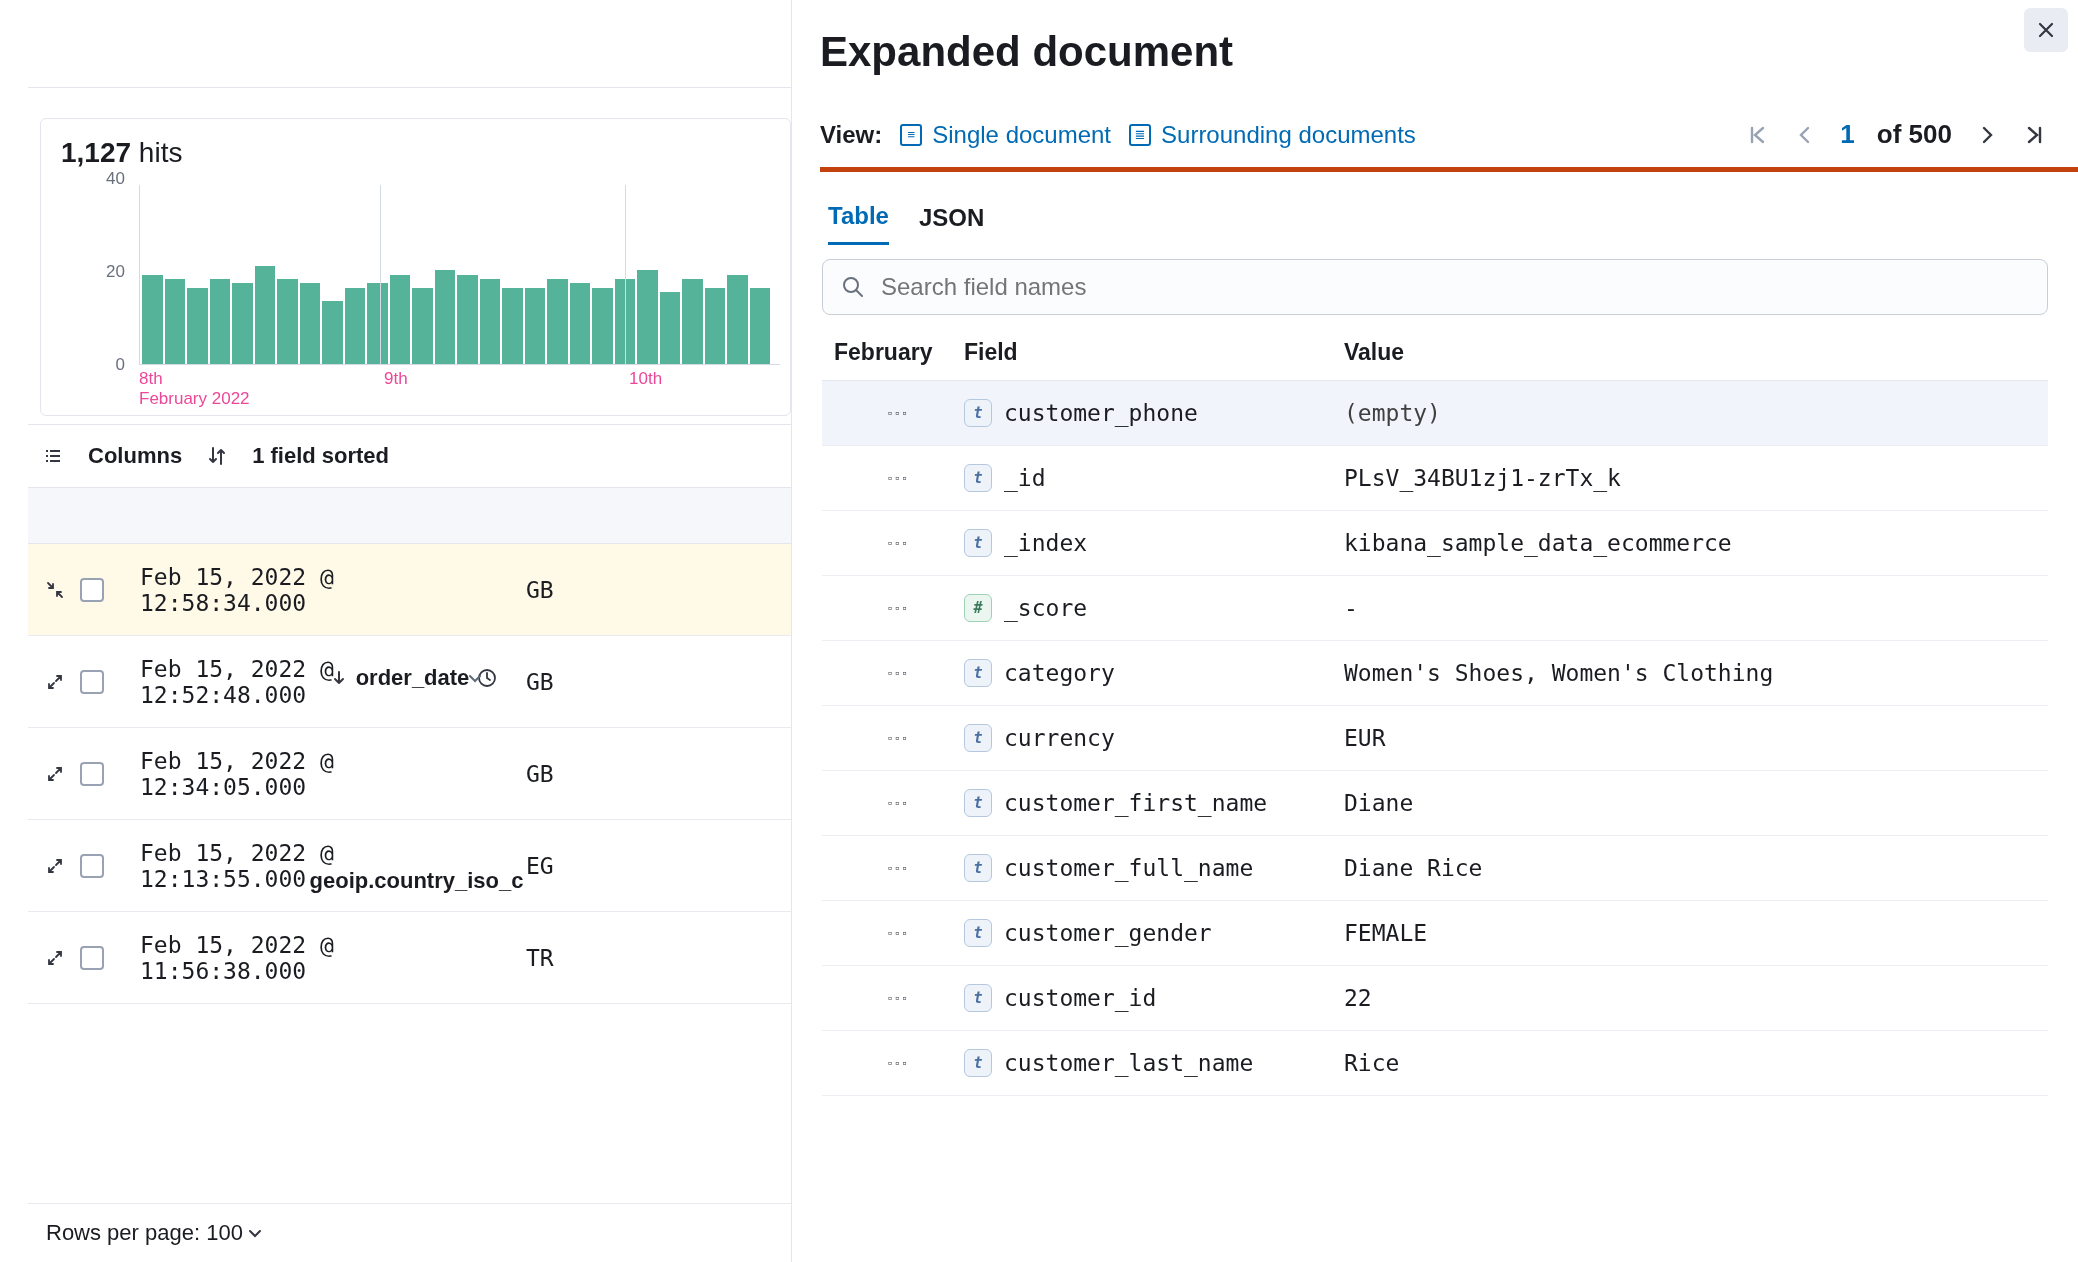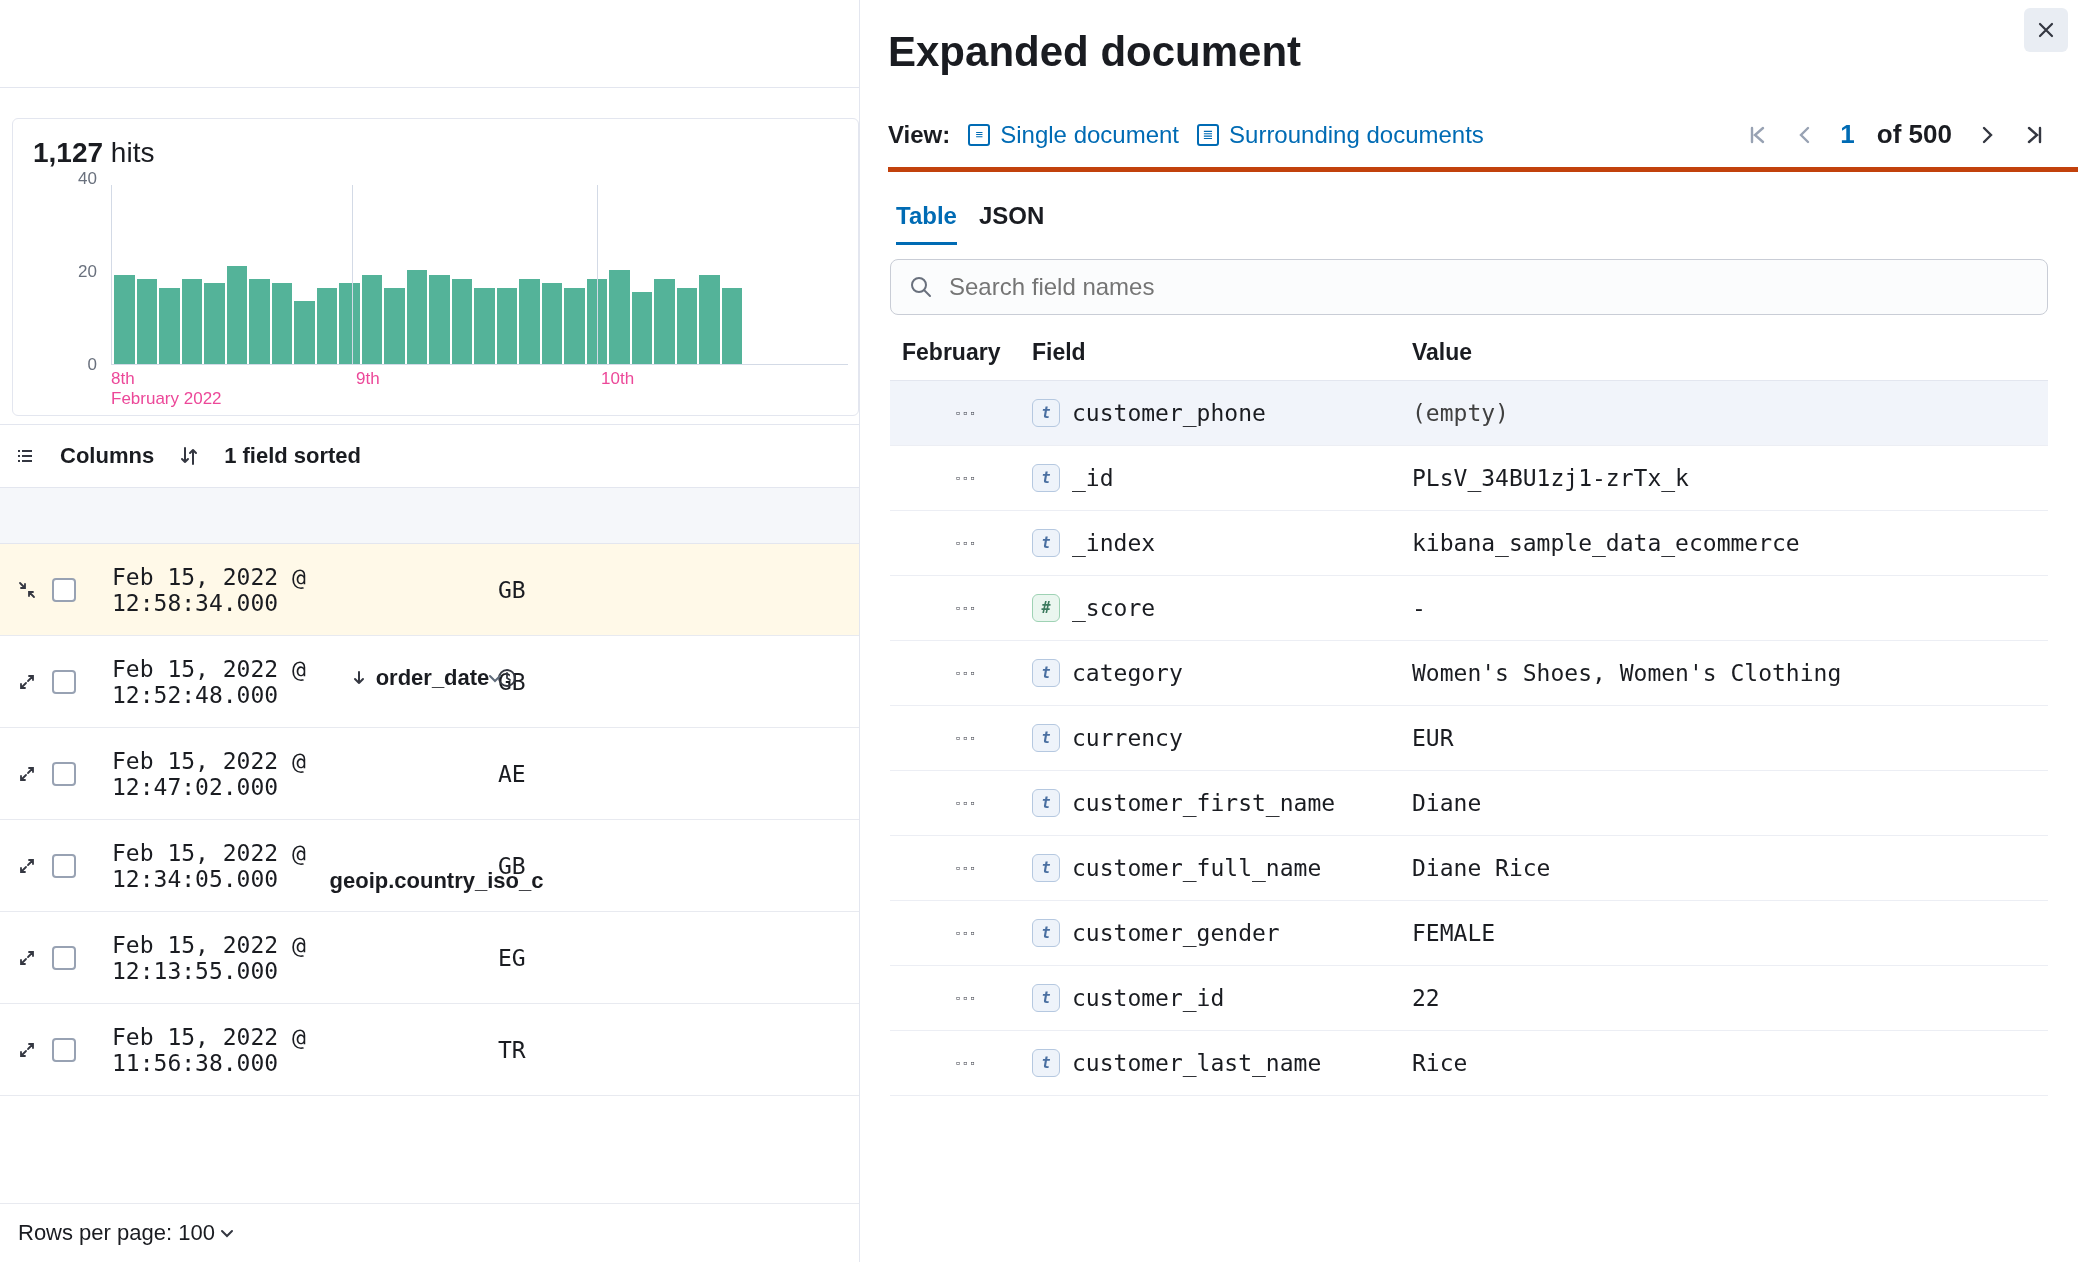--- a/index.html
+++ b/index.html
@@ -1,25 +1,26 @@
 <!DOCTYPE html>
 <html><head>
 <meta charset="utf-8">
 <style>
   * { box-sizing: border-box; margin: 0; padding: 0; }
   html, body { width: 2078px; height: 1262px; font-family: -apple-system, BlinkMacSystemFont, "Segoe UI", Helvetica, Arial, sans-serif; color: #1a1c21; background: #fff; overflow: hidden; }
   .root { display: flex; width: 100%; height: 100%; }
 
   
   .left {
-    width: 860px;
+    width: 792px;
     border-right: 1px solid #e3e6ef;
     display: flex;
     flex-direction: column;
     padding-top: 18px;
+    padding-left: 28px;
   }
   .left-top-strip {
     height: 70px;
     border-bottom: 1px solid #e3e6ef;
   }
   .hits-card {
     margin: 30px 0 0 12px;
     border: 1px solid #e3e6ef;
     border-radius: 6px;
     padding: 18px 10px 6px 20px;
@@ -115,21 +116,21 @@
   .view-left { display:flex; align-items:center; gap: 18px; font-size: 24px; }
   .view-left b { font-weight: 800; }
   .doc-link { color:#006bb4; display:inline-flex; align-items:center; gap:10px; font-weight:500; }
   .doc-ic { width:22px; height:22px; border:2px solid #006bb4; border-radius:3px; display:inline-flex; align-items:center; justify-content:center; font-size:13px; color:#006bb4;}
   .pager { display:flex; align-items:center; gap: 22px; font-size: 26px; color:#98a2b3; }
   .pager .active-num { color:#006bb4; font-weight:700; }
   .pager .of-total { color:#1a1c21; font-weight:600; }
   .pager-btn { width:26px; height:26px; display:inline-flex; align-items:center; justify-content:center; }
 
   .tabs {
-    display:flex; gap: 22px; padding: 30px 0 0 8px; font-size: 24px; font-weight:700;
+    display:flex; gap: 30px; padding: 30px 0 0 8px; font-size: 24px; font-weight:700;align-items:center;
   }
   .tab { padding-bottom: 12px; color:#1a1c21; cursor:pointer; }
   .tab.active { color:#006bb4; border-bottom: 3px solid #006bb4; }
 
   .search-f {
     margin: 14px 30px 0 2px;
     border:1px solid #c9cdd6; border-radius:8px; background:#fbfcfd;
     height: 56px; display:flex; align-items:center; gap:16px; padding:0 18px;
     font-size: 24px; color:#69707d;
   }
@@ -292,59 +293,46 @@
         <div class="grid-row">
           <div class="row-actions">
             <span class="expand-ic">
               <svg width="20" height="20" viewBox="0 0 20 20">
                 <path d="M4 12v4h4M16 8V4h-4M8 16l-5 5M12 4l5-5" opacity="0"></path>
                 <path d="M4 12v4h4M4 16l5-5M16 8V4h-4M16 4l-5 5" stroke="#343741" stroke-width="1.8" fill="none" stroke-linecap="round"></path>
               </svg>
             </span>
             <span class="chk"></span>
           </div>
-          <div class="row-date">Feb 15, 2022 @ 12:47:02.000</div>
-          <div class="row-geo">AE</div>
+          <div class="row-date">Feb 15, 2022 @ 12:34:05.000</div>
+          <div class="row-geo">GB</div>
         </div>
         <div class="grid-row">
           <div class="row-actions">
             <span class="expand-ic">
               <svg width="20" height="20" viewBox="0 0 20 20">
                 <path d="M4 12v4h4M16 8V4h-4M8 16l-5 5M12 4l5-5" opacity="0"></path>
                 <path d="M4 12v4h4M4 16l5-5M16 8V4h-4M16 4l-5 5" stroke="#343741" stroke-width="1.8" fill="none" stroke-linecap="round"></path>
               </svg>
             </span>
             <span class="chk"></span>
           </div>
-          <div class="row-date">Feb 15, 2022 @ 12:34:05.000</div>
-          <div class="row-geo">GB</div>
+          <div class="row-date">Feb 15, 2022 @ 12:13:55.000</div>
+          <div class="row-geo">EG</div>
         </div>
         <div class="grid-row">
           <div class="row-actions">
             <span class="expand-ic">
               <svg width="20" height="20" viewBox="0 0 20 20">
                 <path d="M4 12v4h4M16 8V4h-4M8 16l-5 5M12 4l5-5" opacity="0"></path>
                 <path d="M4 12v4h4M4 16l5-5M16 8V4h-4M16 4l-5 5" stroke="#343741" stroke-width="1.8" fill="none" stroke-linecap="round"></path>
               </svg>
             </span>
             <span class="chk"></span>
           </div>
-          <div class="row-date">Feb 15, 2022 @ 12:13:55.000</div>
-          <div class="row-geo">EG</div>
-        </div>
-        <div class="grid-row">
-          <div class="row-actions">
-            <span class="expand-ic">
-              <svg width="20" height="20" viewBox="0 0 20 20">
-                <path d="M4 12v4h4M16 8V4h-4M8 16l-5 5M12 4l5-5" opacity="0"></path>
-                <path d="M4 12v4h4M4 16l5-5M16 8V4h-4M16 4l-5 5" stroke="#343741" stroke-width="1.8" fill="none" stroke-linecap="round"></path>
-              </svg>
-            </span>
-            <span class="chk"></span>
-          </div>
           <div class="row-date">Feb 15, 2022 @ 11:56:38.000</div>
           <div class="row-geo">TR</div>
         </div>
       </div>
 
     <div class="rows-per-page">
       <span>Rows per page: 100</span>
       <svg width="18" height="18" viewBox="0 0 18 18">
           <path d="M4 7l5 5 5-5" stroke="#343741" stroke-width="2" fill="none" stroke-linecap="round"></path>
         </svg>

